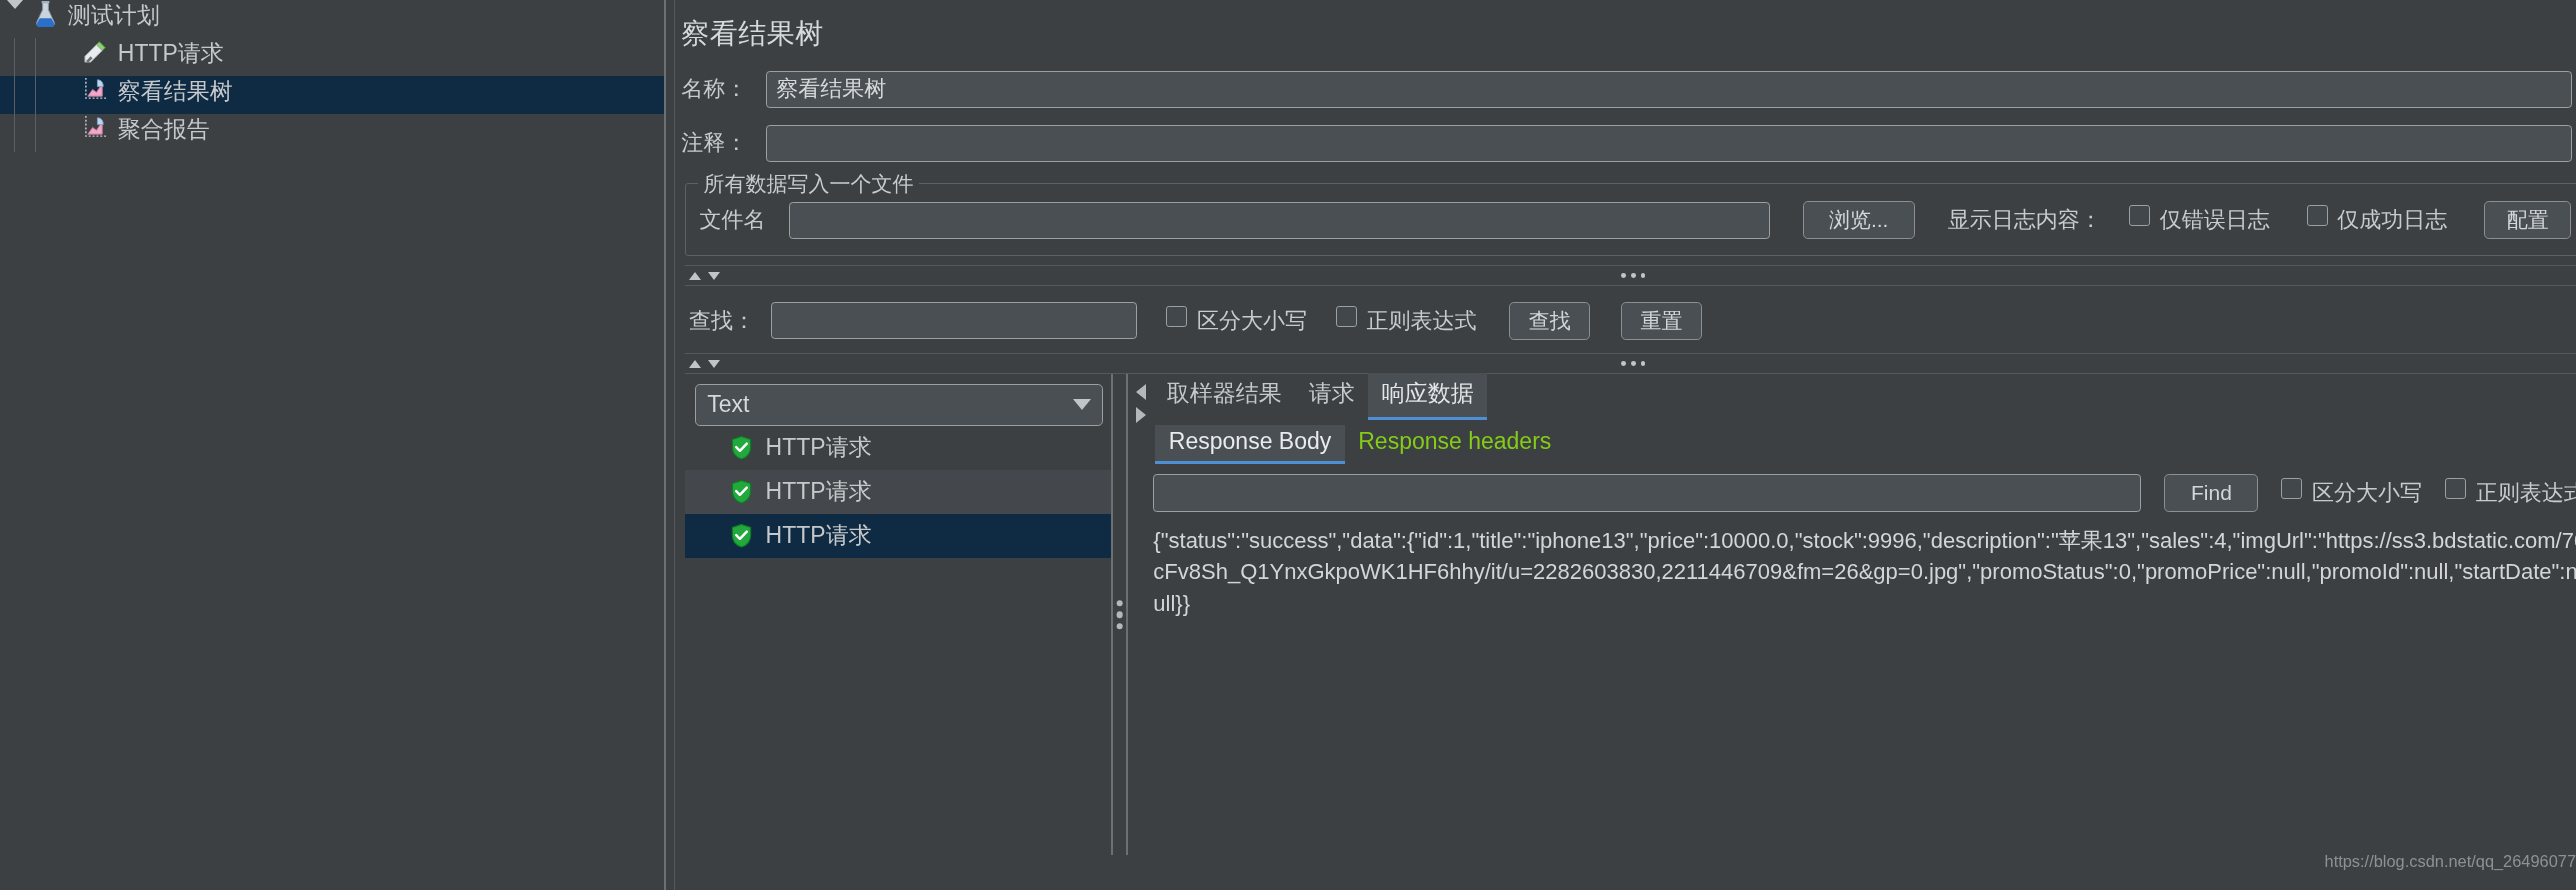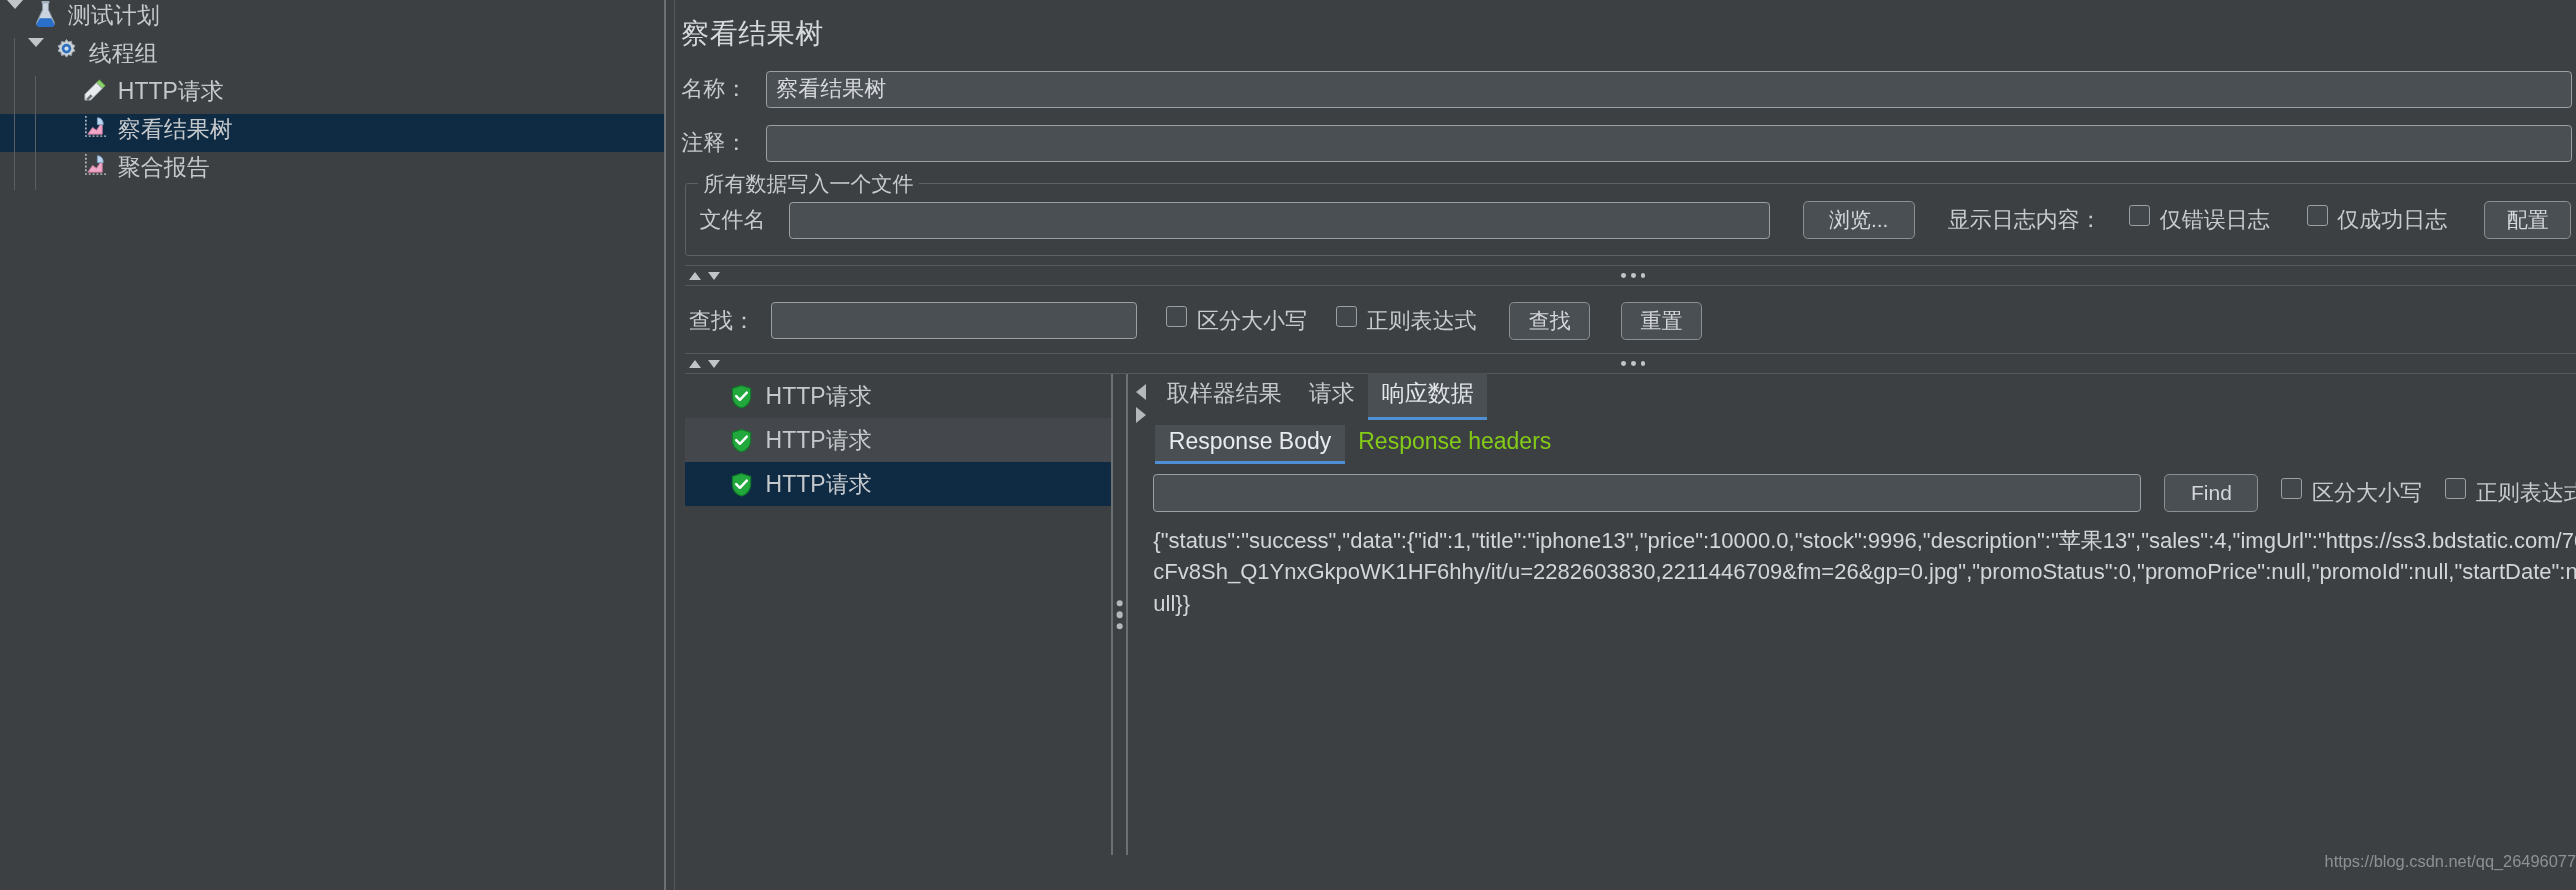--- a/index.html
+++ b/index.html
@@ -182,36 +182,20 @@
       <div class="ticon">
         <svg width="25" height="27" viewBox="0 0 26 28">
           <path d="M10 2h6v8l6 13a3 3 0 0 1-2.7 4.3H6.7A3 3 0 0 1 4 23l6-13z" fill="#c9d4de" stroke="#8a98a6" stroke-width="1"></path>
           <path d="M7 19h12l3 5.5A2.4 2.4 0 0 1 19.8 28H6.2A2.4 2.4 0 0 1 4 24.5z" fill="#2a6fc9"></path>
           <rect x="9" y="1" width="8" height="2.4" fill="#9fb0bf"></rect>
         </svg>
       </div>
       <div class="tlabel">测试计划</div>
     </div>
 
-    <div class="tree-row">
-      <div class="tree-indent" style="width:21px">
-          <span class="guide"></span>
-        </div>
-      <div class="twisty">
-          <div class="tri"></div>
-        </div>
-      <div class="ticon">
-        <svg width="25" height="25" viewBox="0 0 26 26">
-          <path d="M13 1.5l2 2.6 3.2-.8.5 3.3 3.1 1.2-1.6 2.9 1.6 2.9-3.1 1.2-.5 3.3-3.2-.8-2 2.6-2-2.6-3.2.8-.5-3.3-3.1-1.2L5.8 11 4.2 8.1l3.1-1.2.5-3.3L11 4.4z" fill="#cfd4d8" stroke="#9aa3ab" stroke-width="1"></path>
-          <circle cx="13" cy="11" r="5" fill="#2f6fbe"></circle>
-          <circle cx="13" cy="11" r="2.2" fill="#cfe0f2"></circle>
-        </svg>
-      </div>
-      <div class="tlabel">线程组</div>
-    </div>
 
     <div class="tree-row">
       <div class="tree-indent" style="width:21px">
           <span class="guide"></span>
         </div>
       <div class="tree-indent" style="width:29px">
           <span class="guide"></span>
         </div>
       <div class="twisty"></div>
       <div class="ticon">
@@ -333,20 +317,24 @@
       <div class="dots">
           <i></i>
           <i></i>
           <i></i>
         </div>
     </div>
 
     <div class="bottom-area">
 
       <div class="result-list">
+        <div class="combo">
+          <span>Text</span>
+          <span class="caret"></span>
+        </div>
 
         <div class="res-row">
           <span>
             <svg width="25" height="25" viewBox="0 0 26 26">
               <path d="M13 1.5l9.5 3.2v8c0 6.4-4.3 10.6-9.5 12.3C7.8 23.3 3.5 19.1 3.5 12.7v-8z" fill="#22a83c" stroke="#0f7a27" stroke-width="1.2"></path>
               <path d="M7.5 12.6l3.8 3.8 7.2-7.4" stroke="#ffffff" stroke-width="2.6" fill="none" stroke-linecap="round" stroke-linejoin="round"></path>
             </svg>
           </span>
           <span>HTTP请求</span>
         </div>

